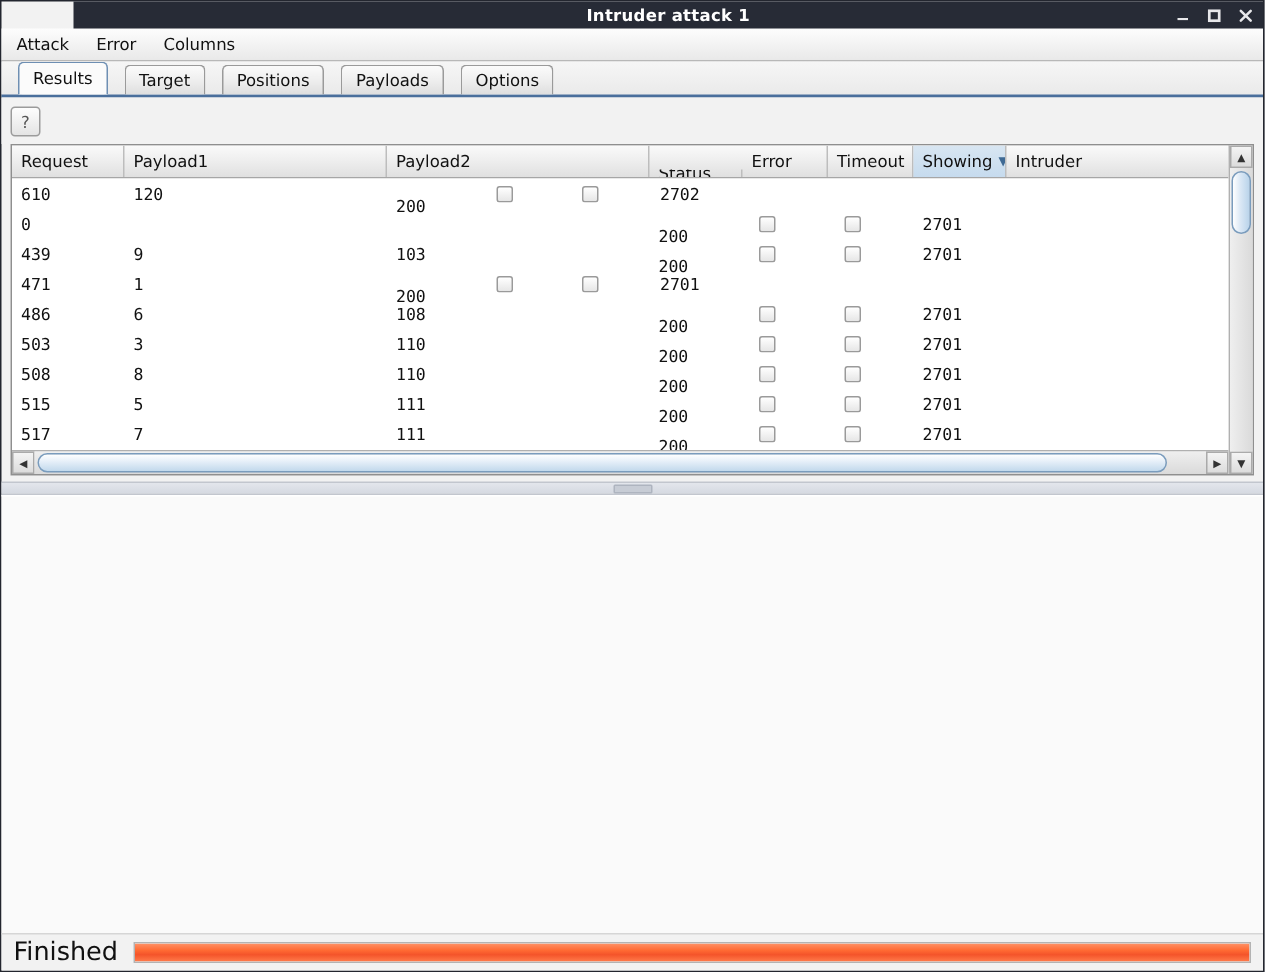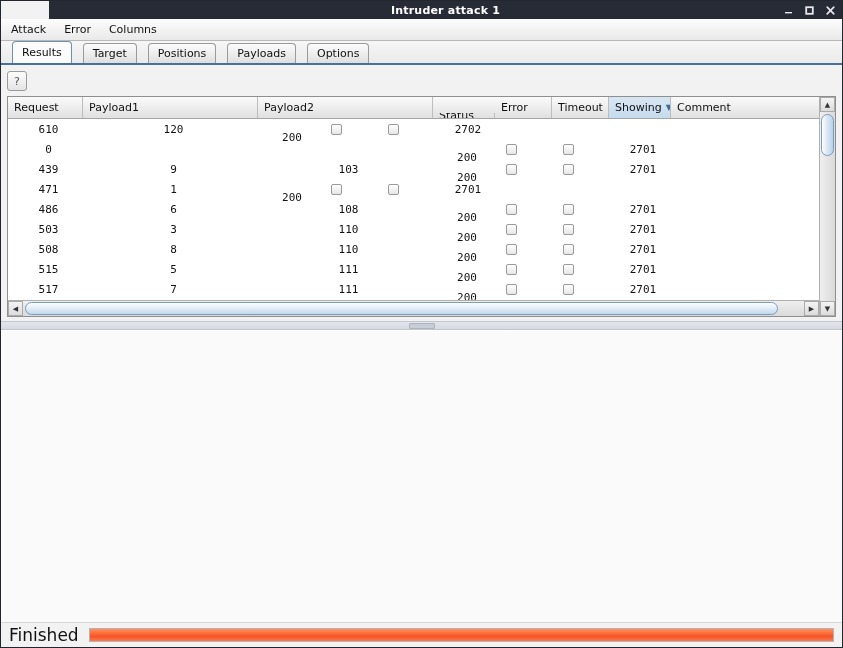--- a/index.html
+++ b/index.html
@@ -93,21 +93,21 @@
     display:flex;align-items:center;font-size:11px;color:#111;
     padding-left:6px;border-right:1px solid #bdbdbd;box-sizing:border-box;
     overflow:hidden;white-space:nowrap;cursor:default;
   }
   .th.sorted{
     background:linear-gradient(to bottom,#d8e6f2 0%,#c6dbee 100%);
     justify-content:space-between;padding-right:6px;
   }
   .sortarrow{color:#3f6a94;font-size:8px;margin-left:4px;}
 
-  .rowsview{flex:1;overflow:hidden;position:relative;background:#fff;text-align:center;}
+  .rowsview{flex:1;overflow:hidden;position:relative;background:#fff;}
   .trow{display:flex;height:20px;min-height:20px;align-items:center;}
   .td{
     font-size:11px;color:#111;padding-left:6px;box-sizing:border-box;
     white-space:nowrap;overflow:hidden;
     font-family:"DejaVu Sans Mono","Liberation Mono",monospace;
   }
   .td.chk{display:flex;align-items:center;padding-left:0;justify-content:flex-start;}
   .cbox{
     width:11px;height:11px;margin-left:11px;
     border:1px solid #9a9a9a;border-radius:2px;
@@ -242,21 +242,21 @@
           <div class="th c-request">Request</div>
           <div class="th c-payload1">Payload1</div>
           <div class="th c-payload2">Payload2</div>
           <div class="th c-status">Status</div>
           <div class="th c-error">Error</div>
           <div class="th c-timeout">Timeout</div>
           <div class="th c-length sorted">
             <span>Showing</span>
             <span class="sortarrow">▼</span>
           </div>
-          <div class="th c-comment">Comment</div>
+          <div class="th c-comment">Intruder</div>
         </div>
 
         <div class="rowsview" id="rows-view">
             <div class="trow">
               <div class="td c-request">610</div>
               <div class="td c-payload2">120</div>
               <div class="td c-status">200</div>
               <div class="td c-error chk">
                 <span class="cbox"></span>
               </div>

